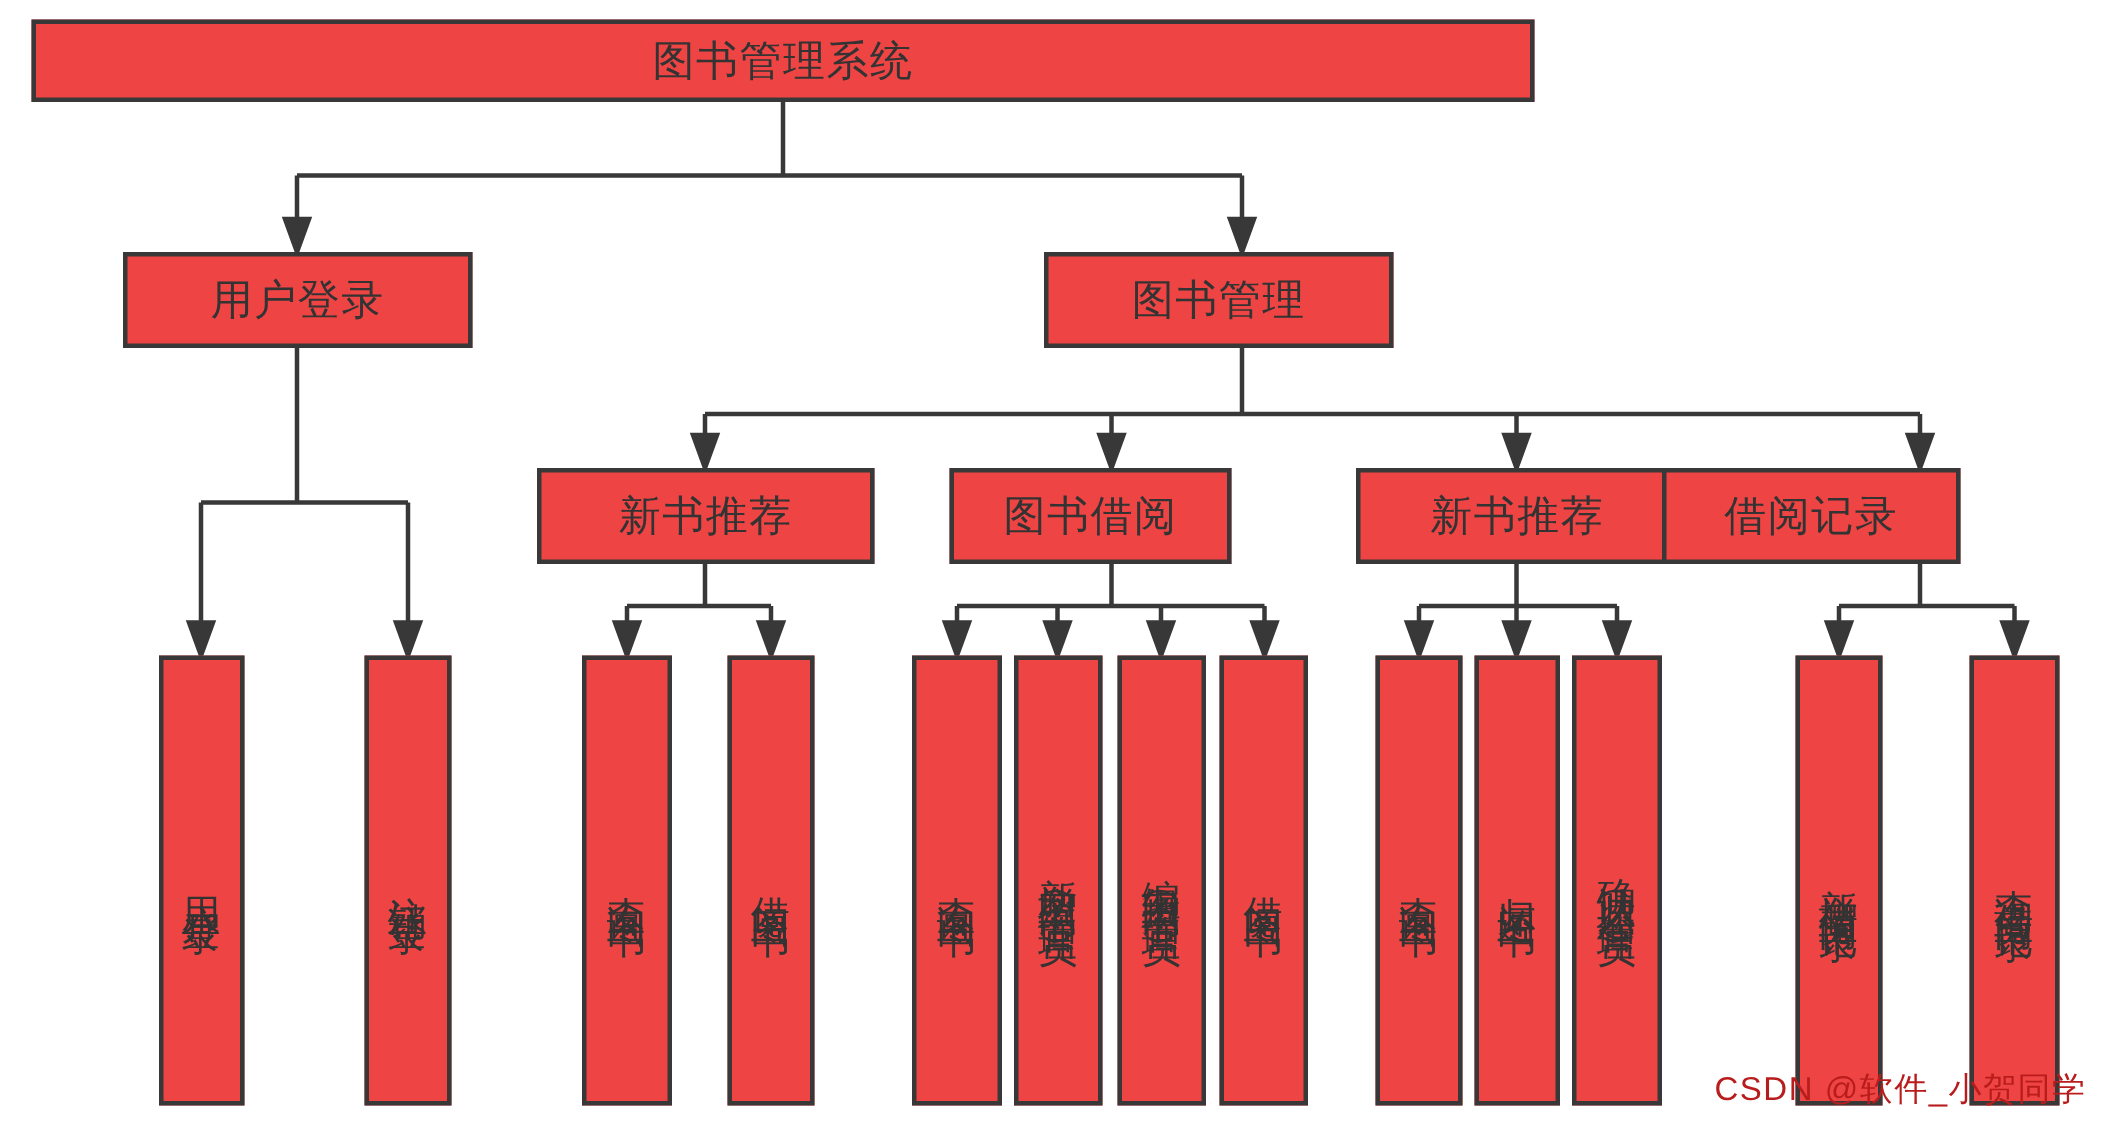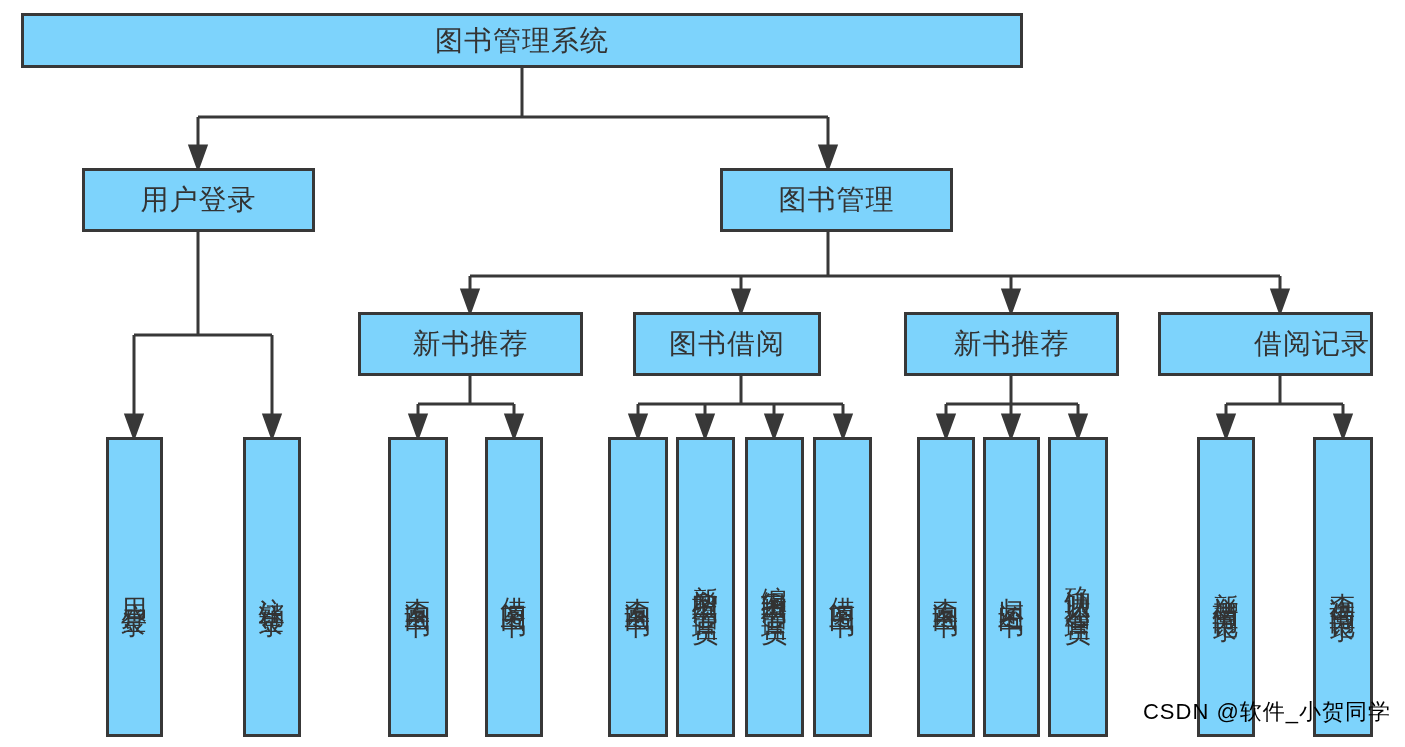--- a/index.html
+++ b/index.html
@@ -19,21 +19,21 @@
     position: absolute;
     left: 0;
     top: 0;
     width: 1405px;
     height: 747px;
   }
   .node {
     position: absolute;
     box-sizing: border-box;
     border: 3px solid #383838;
-    background: #7dd3fc;
+    background: #ef4444;
     display: flex;
     align-items: center;
     justify-content: center;
     color: #333333;
   }
   .h-node span {
     font-size: 28px;
     letter-spacing: 1px;
     white-space: nowrap;
   }
@@ -41,44 +41,44 @@
     writing-mode: vertical-rl;
     font-size: 26px;
     letter-spacing: 5px;
     line-height: 1;
   }
   .root   { left: 21px;  top: 13px;  width: 1002px; height: 55px; }
   .lv2    { top: 168px;  height: 64px; }
   .lv3    { top: 312px;  height: 64px; }
   .leaf   { top: 437px;  height: 300px; }
   #n-user-login   { left: 82px;   width: 233px; }
-  #n-book-mgmt    { left: 720px;  width: 233px; align-items: center; }
+  #n-book-mgmt    { left: 696px;  width: 233px; align-items: center; }
   #n-new-rec      { left: 358px;  width: 225px; text-align: center; }
   #n-borrowing    { left: 633px;  width: 188px; align-items: center; }
   #n-current      { left: 904px;  width: 215px; }
-  #n-records      { left: 1158px; width: 215px; justify-content: flex-end; }
+  #n-records      { left: 1108px; width: 199px; }
   #lf-a1 { left: 106px;  width: 57px; }
   #lf-a2 { left: 243px;  width: 58px; }
   #lf-b1 { left: 388px;  width: 60px; }
   #lf-b2 { left: 485px;  width: 58px; }
   #lf-c1 { left: 608px;  width: 60px; }
   #lf-c2 { left: 676px;  width: 59px; }
   #lf-c3 { left: 745px;  width: 59px; }
   #lf-c4 { left: 813px;  width: 59px; }
   #lf-d1 { left: 917px;  width: 58px; }
   #lf-d2 { left: 983px;  width: 57px; }
   #lf-d3 { left: 1048px; width: 60px; }
   #lf-e1 { left: 1197px; width: 58px; }
   #lf-e2 { left: 1313px; width: 60px; }
   #watermark {
     position: absolute;
     right: 14px;
-    bottom: 20px;
+    bottom: 6px;
     font-size: 22px;
-    color: #000000;
+    color: #b91c1c;
     letter-spacing: 1px;
     white-space: nowrap;
   }
 </style>
 </head>
 <body>
 
 <div id="stage">
 
   <svg id="connectors" viewBox="0 0 1405 747" xmlns="http://www.w3.org/2000/svg">

